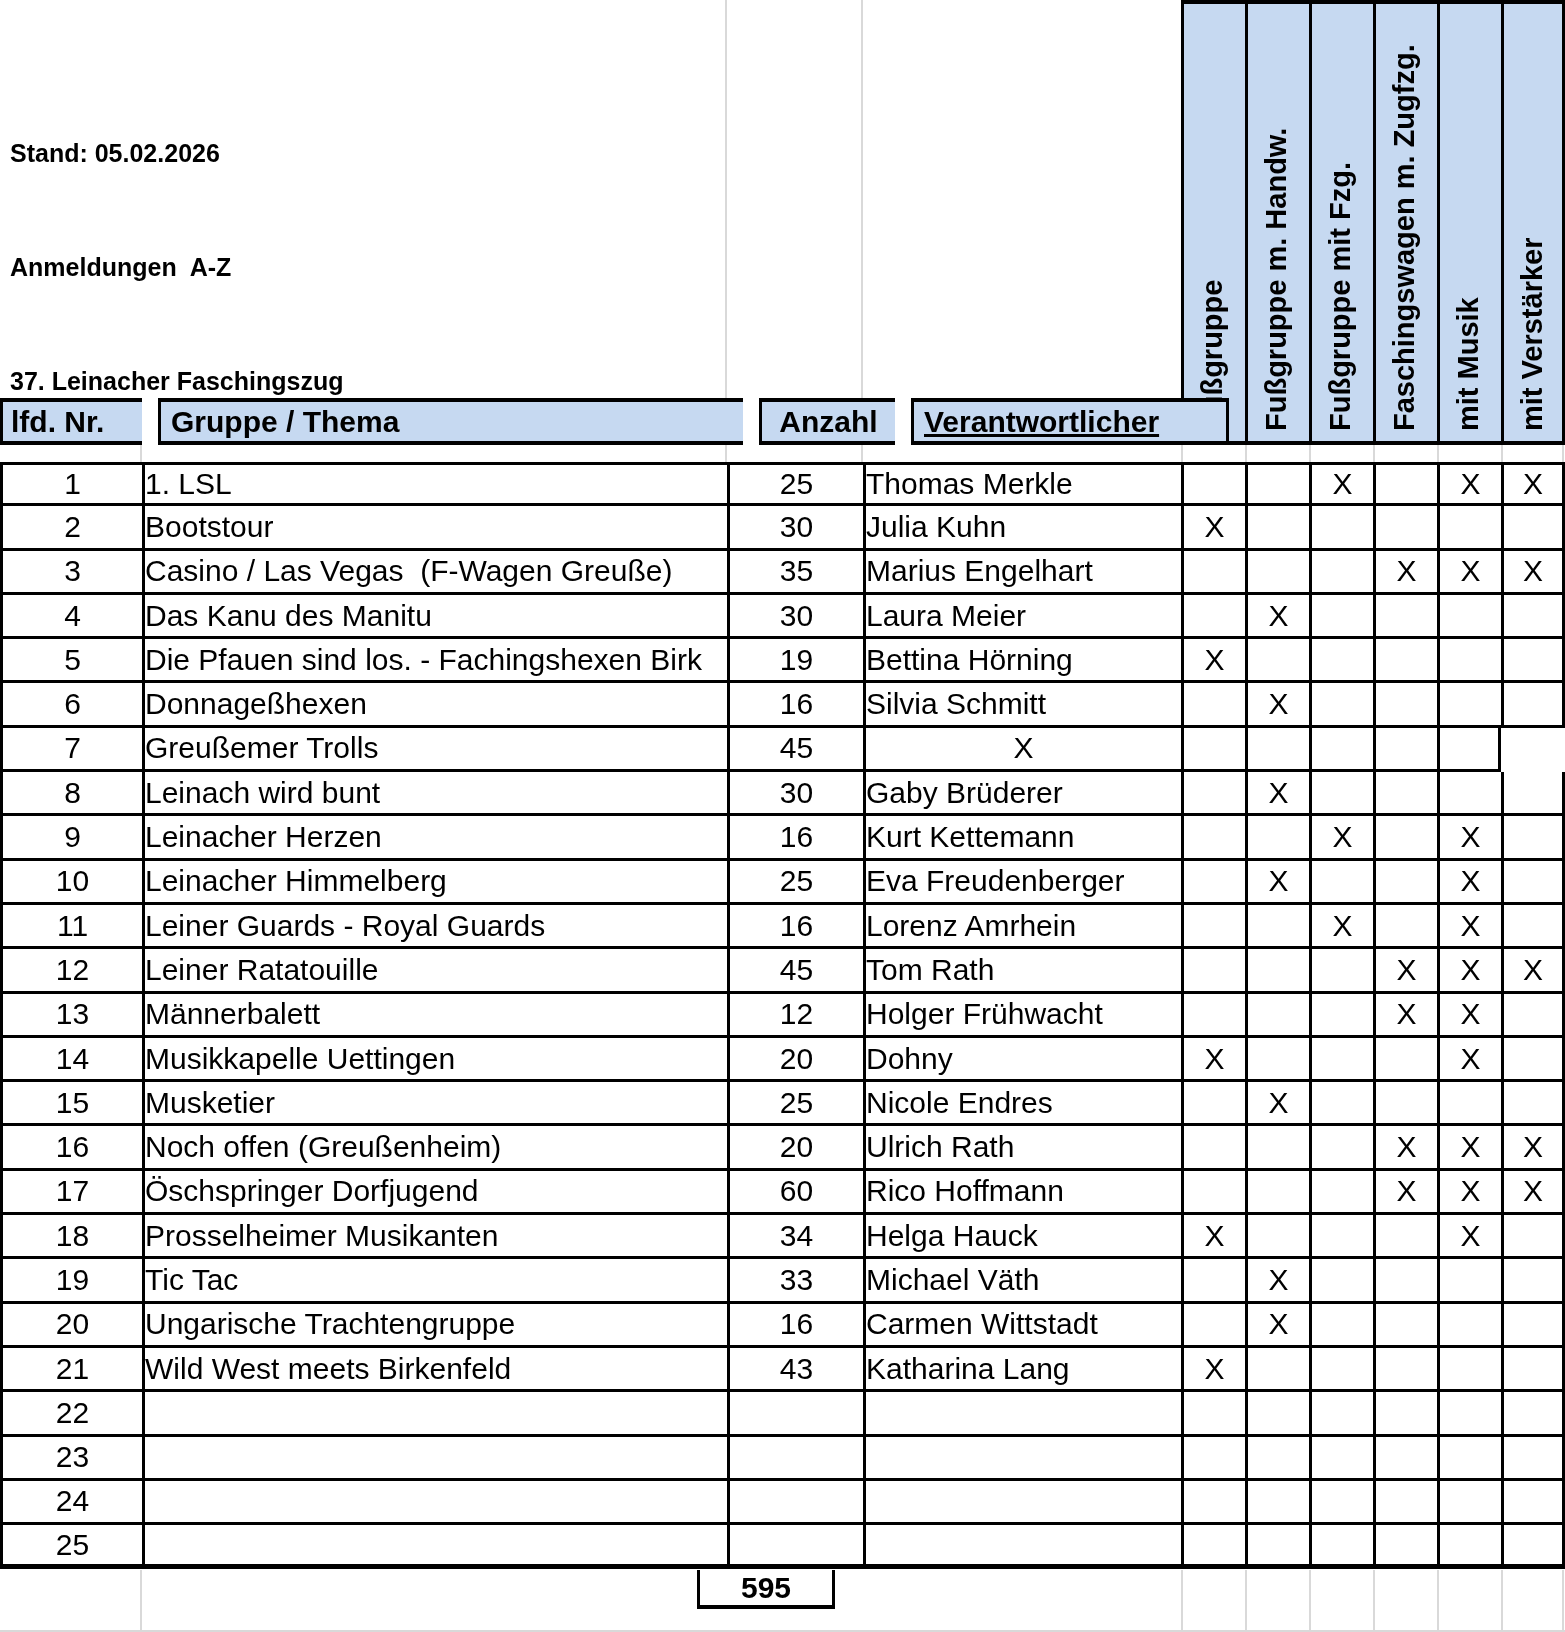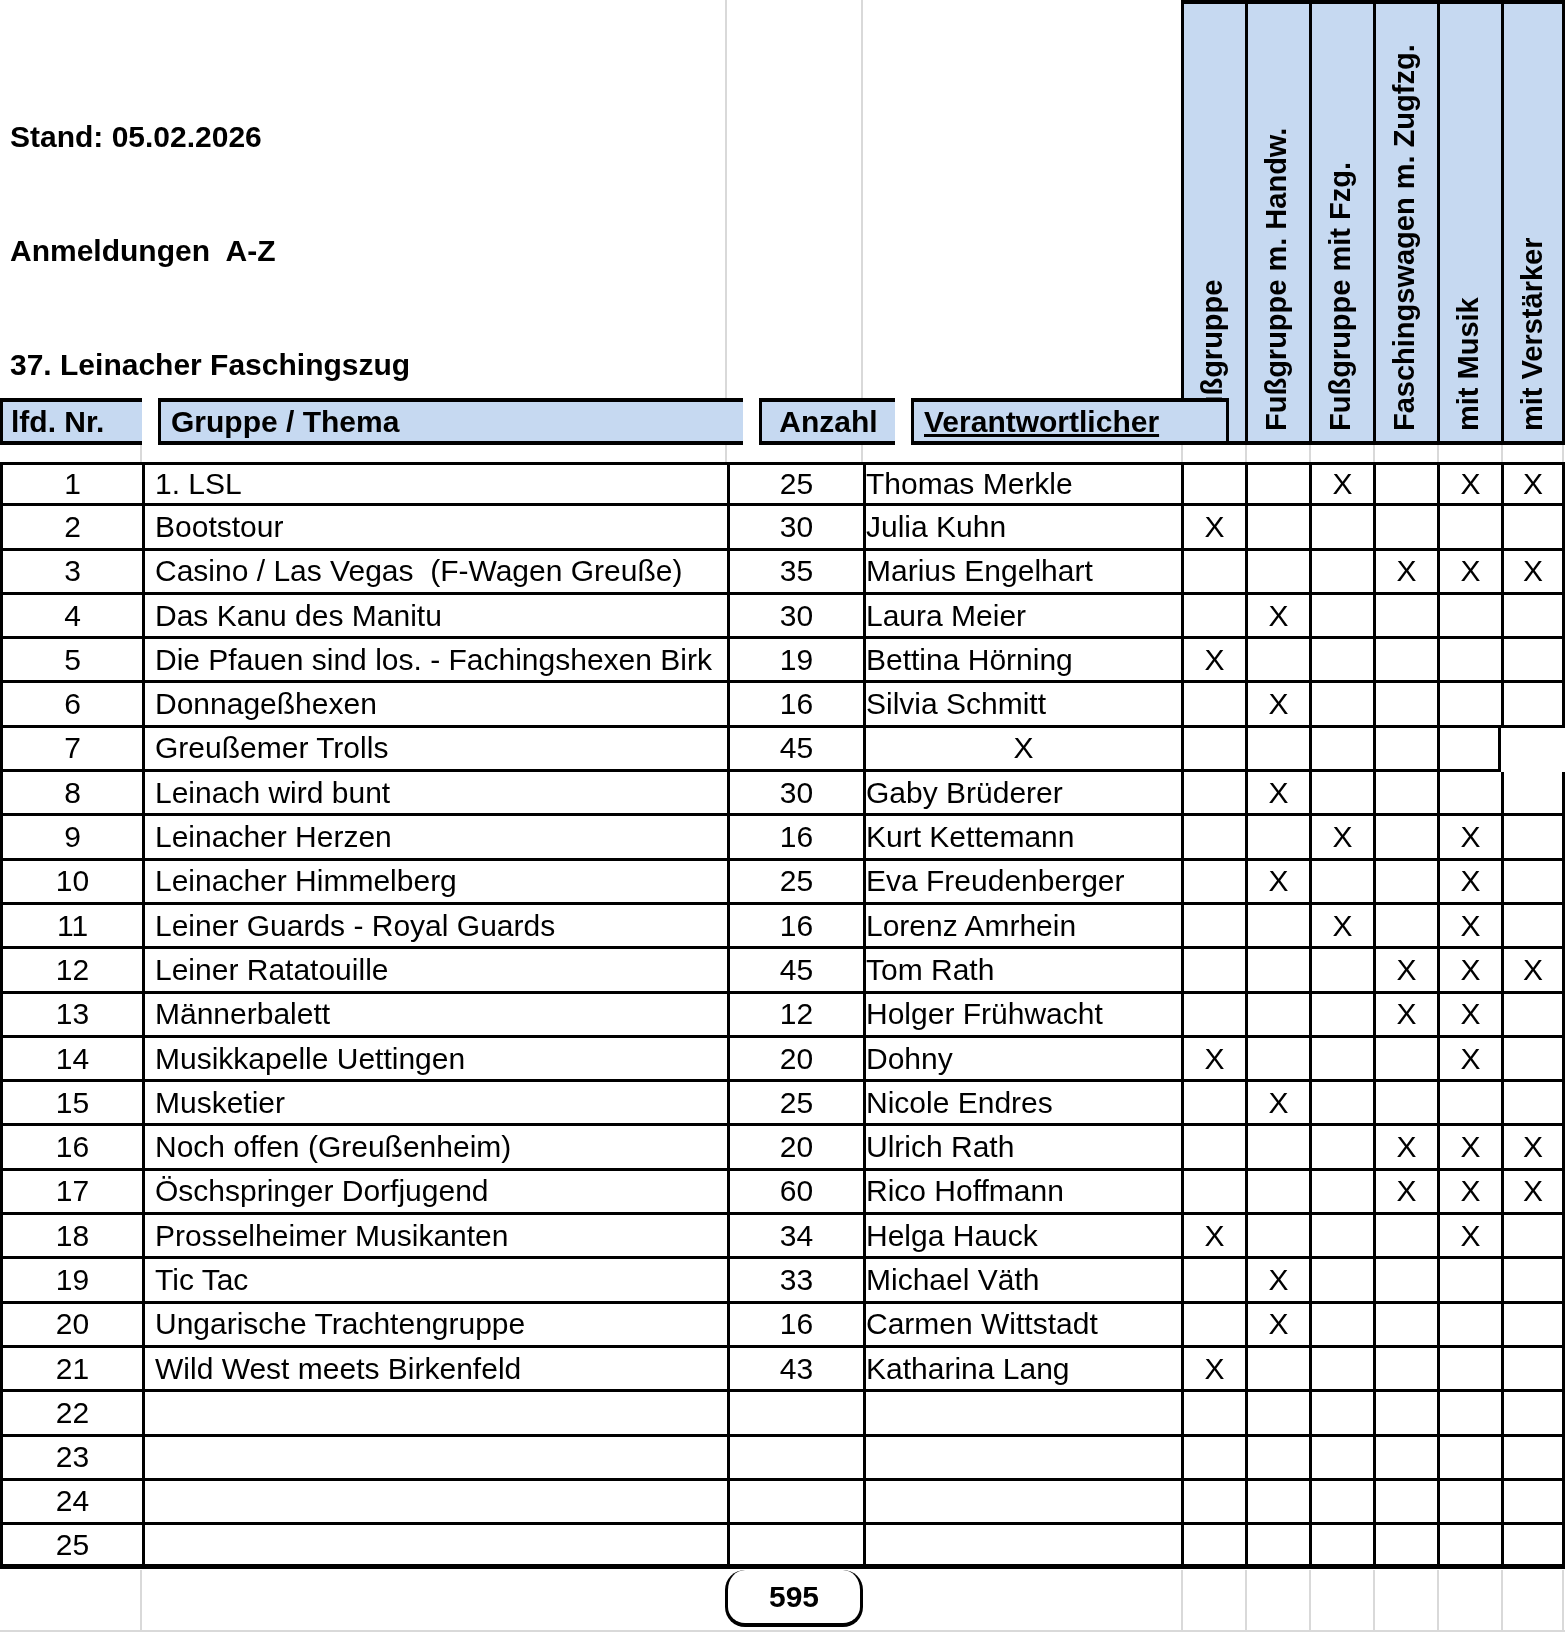--- a/index.html
+++ b/index.html
@@ -7,21 +7,21 @@
     --border:#000000;
     --grid:#d9d9d9;
     --cols:142px 585px 136px 318px 64px 64px 64px 64px 64px 64px;
   }
   *{box-sizing:border-box;margin:0;padding:0;}
   html,body{background:#fff;}
   body{font-family:"Liberation Sans","DejaVu Sans",sans-serif;color:#000;}
   .sheet{position:relative;width:1565px;height:1632px;background:#fff;overflow:hidden;}
 
   
-  .title-block{position:absolute;left:10px;top:42px;font-weight:bold;font-size:30px;line-height:38px;white-space:pre;}
+  .title-block{position:absolute;left:10px;top:58px;font-weight:bold;font-size:25px;line-height:38px;white-space:pre;}
 
   
   .vgrid{position:absolute;width:2px;background:var(--grid);}
   .g-top1{left:725px;top:0;height:398px;}
   .g-top2{left:861px;top:0;height:398px;}
 
   
   .vcols{position:absolute;left:1181px;top:0;width:384px;height:445px;display:grid;grid-template-columns:repeat(6,64px);}
   .vcol{position:relative;background:var(--blue);border-left:3px solid var(--border);border-top:4px solid var(--border);border-bottom:4px solid var(--border);overflow:hidden;}
   .vcol:last-child{border-right:3px solid var(--border);}
@@ -41,29 +41,29 @@
   .spacer .vgrid{top:0;height:19px;}
 
   
   .rows{position:absolute;left:0;top:462px;width:1565px;}
   .trow{display:grid;grid-template-columns:var(--cols);height:44.3px;}
   .trow>div{border-left:3px solid var(--border);border-bottom:3px solid var(--border);display:flex;align-items:center;font-size:30px;overflow:hidden;background:#fff;}
   .trow>div:last-child{border-right:3px solid var(--border);}
   .trow:first-child>div{border-top:3px solid var(--border);}
   .trow:last-child>div{border-bottom:5px solid var(--border);}
   .c-nr{justify-content:center;}
-  .c-gruppe{padding-left:10px;white-space:pre;}
+  .c-gruppe{white-space:pre;}
   .c-anzahl{justify-content:center;}
   .c-verantw{padding-left:0;white-space:pre;}
   .c-chk{justify-content:center;}
 
   
   .total-row{position:absolute;left:0;top:1570px;width:1565px;height:62px;border-bottom:2px solid var(--grid);}
   .total-row .vgrid{top:0;height:60px;}
-  .total-anzahl{position:absolute;left:725px;top:0;width:138px;height:57px;border-left:3px solid var(--border);border-right:3px solid var(--border);border-bottom:4px solid var(--border);display:flex;align-items:center;justify-content:center;font-weight:bold;font-size:30px;border-radius:20px;}
+  .total-anzahl{position:absolute;left:697px;top:0;width:138px;height:39px;border-left:3px solid var(--border);border-right:3px solid var(--border);border-bottom:4px solid var(--border);display:flex;align-items:center;justify-content:center;font-weight:bold;font-size:30px;}
 </style>
 </head>
 <body>
 
 <div class="sheet">
 
   <div class="title-block">
     <div>Stand: 05.02.2026</div>
     <div>Anmeldungen  A-Z</div>
     <div>37. Leinacher Faschingszug</div>

